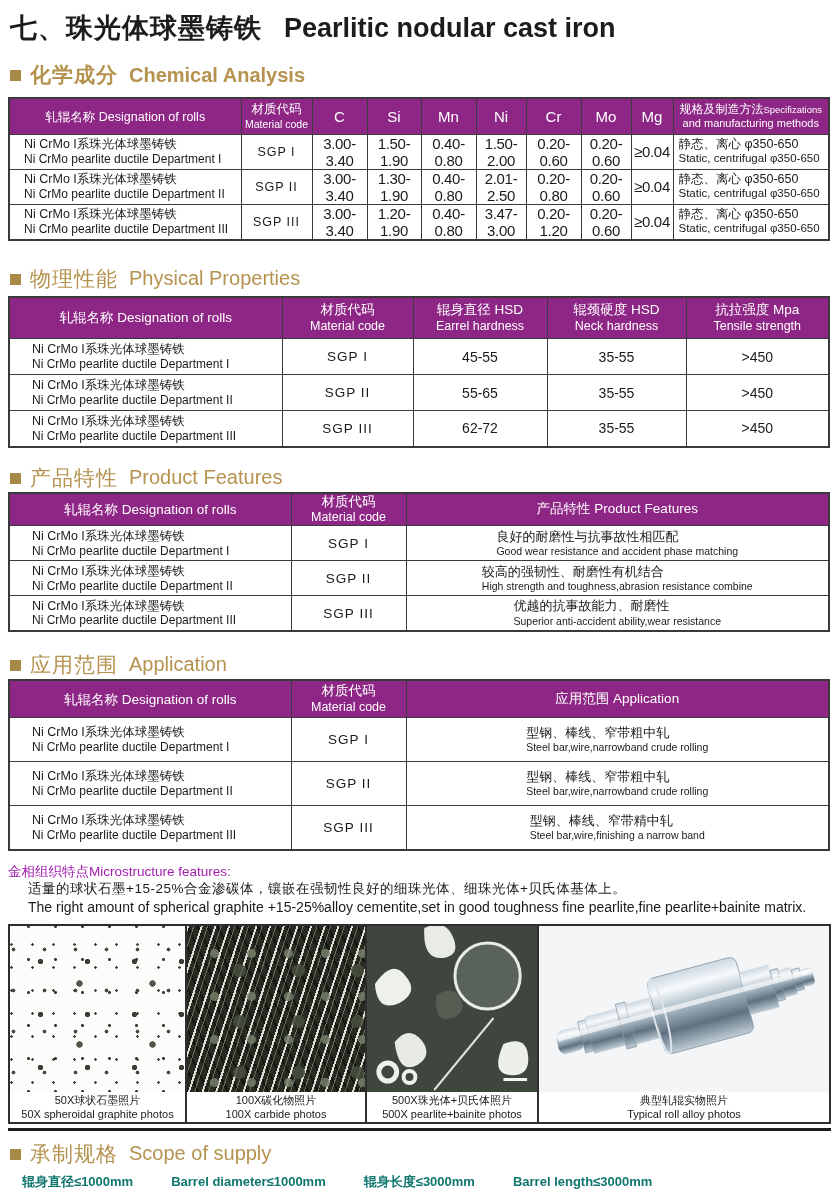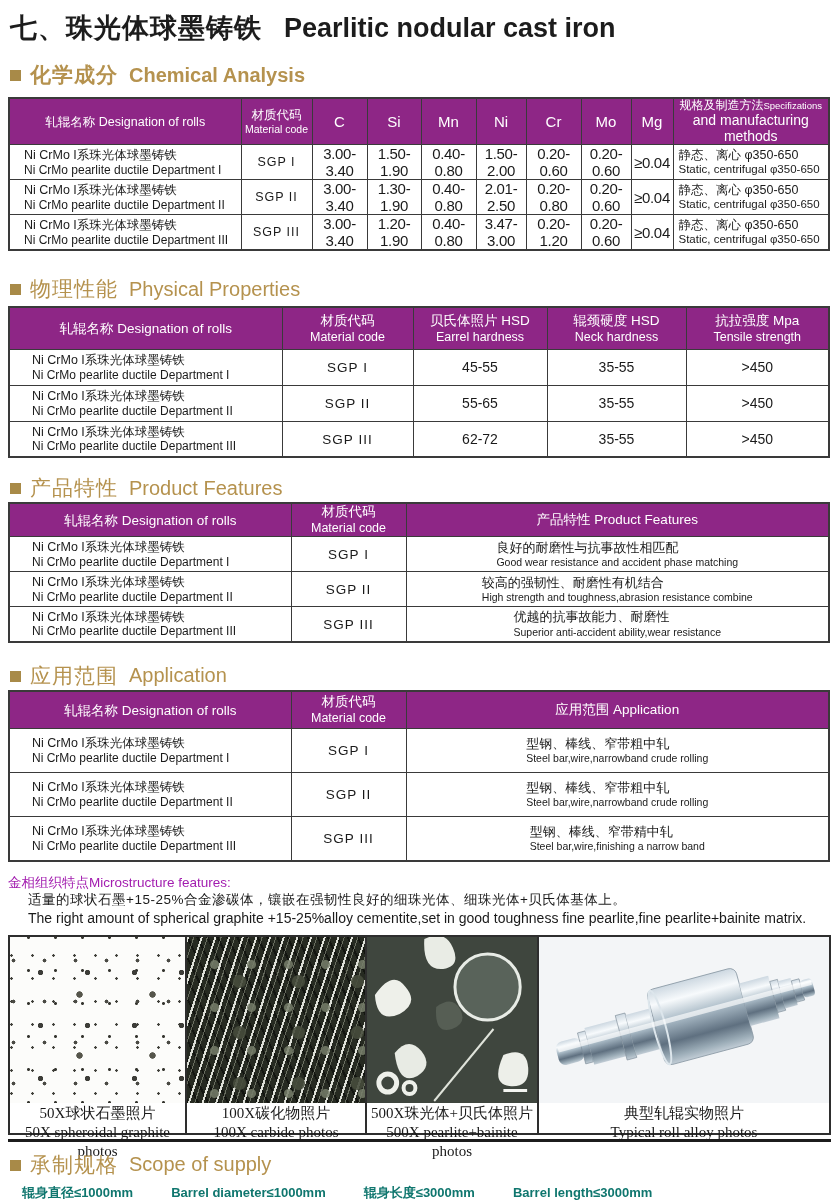--- a/index.html
+++ b/index.html
@@ -37,21 +37,21 @@
   .t1 .h-zh { font-size:12.5px; }
   .t1 .h-en { font-size:10.5px; }
   .t1 .num { font-size:15px; letter-spacing:-0.3px; }
   .t1 .code { font-size:12.5px; }
   .t1 .desig { padding-left:14px; }
   .t1 .spec { text-align:left; padding-left:5px; line-height:1.2; }
   .t1 .s-zh { font-size:12.5px; }
   .t1 .s-en { font-size:11.5px; }
   .spec-h1 { font-size:12px; line-height:1.1; }
   .spec-h1 .sm { font-size:9.5px; }
-  .spec-h2 { font-size:14px; line-height:1.15; }
+  .spec-h2 { font-size:11px; line-height:1.15; }
 
   
   .t2 { margin-top:5px; }
   .t2 thead tr { height:42px; }
   .t2 tbody tr { height:36px; }
   .t2 .val { font-size:14px; }
 
   
   .t3 { margin-top:2px; }
   .t3 thead tr { height:31px; }
@@ -77,21 +77,21 @@
   .micro-zh { font-size:13.5px; line-height:18px; padding-left:20px; letter-spacing:0.5px; }
   .micro-en { font-size:14px; line-height:18px; padding-left:20px; }
 
   
   .strip { margin-top:8px; width:823px; height:200px; border:2px solid #2e2e2e; display:flex; }
   .panel { display:flex; flex-direction:column; border-right:2px solid #2e2e2e; background:#fff; }
   .panel:last-child { border-right:none; }
   .p1 { width:177px; } .p2 { width:180px; } .p3 { width:172px; } .p4 { flex:1; }
   .photo { flex:1; position:relative; overflow:hidden; }
   .photo svg { display:block; width:100%; height:100%; }
-  .caption { height:30px; text-align:center; font-size:15px; line-height:1.28; padding-top:1px; background:#fff;font-family:Liberation Serif, serif; }
+  .caption { height:30px; text-align:center; font-size:11px; line-height:1.28; padding-top:1px; background:#fff; }
 
   .photo-graphite {
     background-color:#fcfcfa;
     background-image:
       radial-gradient(circle, #3d3d38 2.4px, rgba(0,0,0,0) 3px),
       radial-gradient(circle, #4a4a44 1.7px, rgba(0,0,0,0) 2.2px),
       radial-gradient(circle, #35352f 1.2px, rgba(0,0,0,0) 1.7px),
       radial-gradient(circle, #55554b 2.9px, rgba(0,0,0,0) 3.5px),
       radial-gradient(circle, #40403a 1px, rgba(0,0,0,0) 1.5px);
     background-size: 47px 53px, 31px 41px, 27px 33px, 73px 61px, 21px 23px;
@@ -234,21 +234,21 @@
         <col>
       </colgroup>
     <thead>
       <tr>
         <th><span class="h-zh">轧辊名称 Designation of rolls</span></th>
         <th>
           <div class="h-zh">材质代码</div>
           <div class="h-en">Material code</div>
         </th>
         <th>
-          <div class="h-zh">贝氏体照片 HSD</div>
+          <div class="h-zh">辊身直径 HSD</div>
           <div class="h-en">Earrel hardness</div>
         </th>
         <th>
           <div class="h-zh">辊颈硬度 HSD</div>
           <div class="h-en">Neck hardness</div>
         </th>
         <th>
           <div class="h-zh">抗拉强度 Mpa</div>
           <div class="h-en">Tensile strength</div>
         </th>

